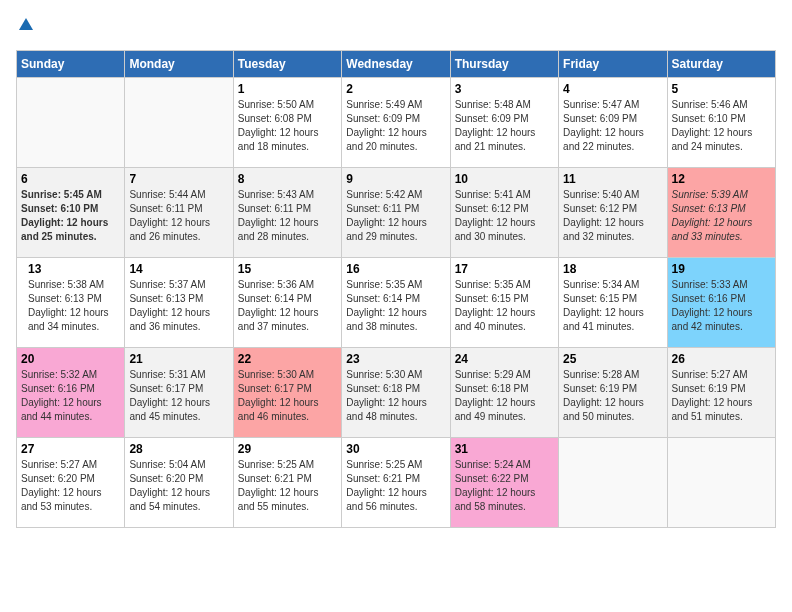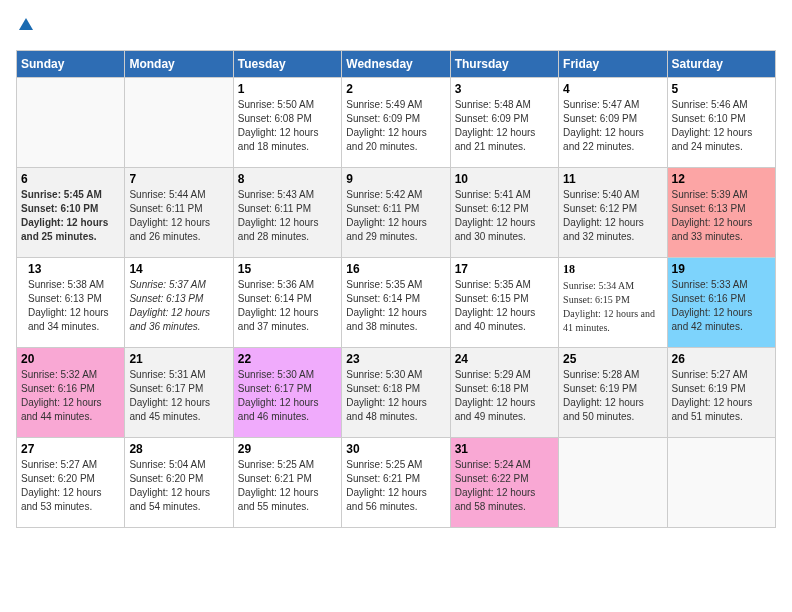--- a/index.html
+++ b/index.html
@@ -186,35 +186,35 @@
 Daylight: 12 hours and 30 minutes.</div>
         </td>
         <td style="background: rgb(242, 242, 242);">
           <span class="day-number">11</span>
           <div class="day-info" style="white-space: pre-line;">Sunrise: 5:40 AM
 Sunset: 6:12 PM
 Daylight: 12 hours and 32 minutes.</div>
         </td>
         <td style="background: #fca5a5;">
           <span class="day-number">12</span>
-          <div class="day-info" style="white-space: pre-line;">Sunrise: 5:39 AM
+          <div class="day-info" style="white-space: pre-line; font-style: italic;">Sunrise: 5:39 AM
 Sunset: 6:13 PM
 Daylight: 12 hours and 33 minutes.</div>
         </td>
       </tr>
       <tr>
         <td style="background: rgb(255, 255, 255); padding-left: 11px;">
           <span class="day-number">13</span>
           <div class="day-info" style="white-space: pre-line;">Sunrise: 5:38 AM
 Sunset: 6:13 PM
 Daylight: 12 hours and 34 minutes.</div>
         </td>
         <td style="background: rgb(255, 255, 255);">
           <span class="day-number">14</span>
-          <div class="day-info" style="white-space: pre-line; font-style: italic;">Sunrise: 5:37 AM
+          <div class="day-info" style="white-space: pre-line;">Sunrise: 5:37 AM
 Sunset: 6:13 PM
 Daylight: 12 hours and 36 minutes.</div>
         </td>
         <td style="background: rgb(255, 255, 255);">
           <span class="day-number">15</span>
           <div class="day-info" style="white-space: pre-line;">Sunrise: 5:36 AM
 Sunset: 6:14 PM
 Daylight: 12 hours and 37 minutes.</div>
         </td>
         <td style="background: rgb(255, 255, 255);">
@@ -222,21 +222,21 @@
           <div class="day-info" style="white-space: pre-line;">Sunrise: 5:35 AM
 Sunset: 6:14 PM
 Daylight: 12 hours and 38 minutes.</div>
         </td>
         <td style="background: rgb(255, 255, 255);">
           <span class="day-number">17</span>
           <div class="day-info" style="white-space: pre-line;">Sunrise: 5:35 AM
 Sunset: 6:15 PM
 Daylight: 12 hours and 40 minutes.</div>
         </td>
-        <td style="background: rgb(255, 255, 255); font-family: Liberation Serif, serif;">
+        <td style="background: rgb(255, 255, 255);">
           <span class="day-number">18</span>
           <div class="day-info" style="white-space: pre-line;">Sunrise: 5:34 AM
 Sunset: 6:15 PM
 Daylight: 12 hours and 41 minutes.</div>
         </td>
         <td style="background: #7dd3fc;">
           <span class="day-number">19</span>
           <div class="day-info" style="white-space: pre-line;">Sunrise: 5:33 AM
 Sunset: 6:16 PM
 Daylight: 12 hours and 42 minutes.</div>
@@ -248,21 +248,21 @@
           <div class="day-info" style="white-space: pre-line;">Sunrise: 5:32 AM
 Sunset: 6:16 PM
 Daylight: 12 hours and 44 minutes.</div>
         </td>
         <td style="background: rgb(242, 242, 242);">
           <span class="day-number">21</span>
           <div class="day-info" style="white-space: pre-line;">Sunrise: 5:31 AM
 Sunset: 6:17 PM
 Daylight: 12 hours and 45 minutes.</div>
         </td>
-        <td style="background: #f0abfc;">
+        <td style="background: #fca5a5;">
           <span class="day-number">22</span>
           <div class="day-info" style="white-space: pre-line;">Sunrise: 5:30 AM
 Sunset: 6:17 PM
 Daylight: 12 hours and 46 minutes.</div>
         </td>
         <td style="background: rgb(242, 242, 242);">
           <span class="day-number">23</span>
           <div class="day-info" style="white-space: pre-line;">Sunrise: 5:30 AM
 Sunset: 6:18 PM
 Daylight: 12 hours and 48 minutes.</div>

